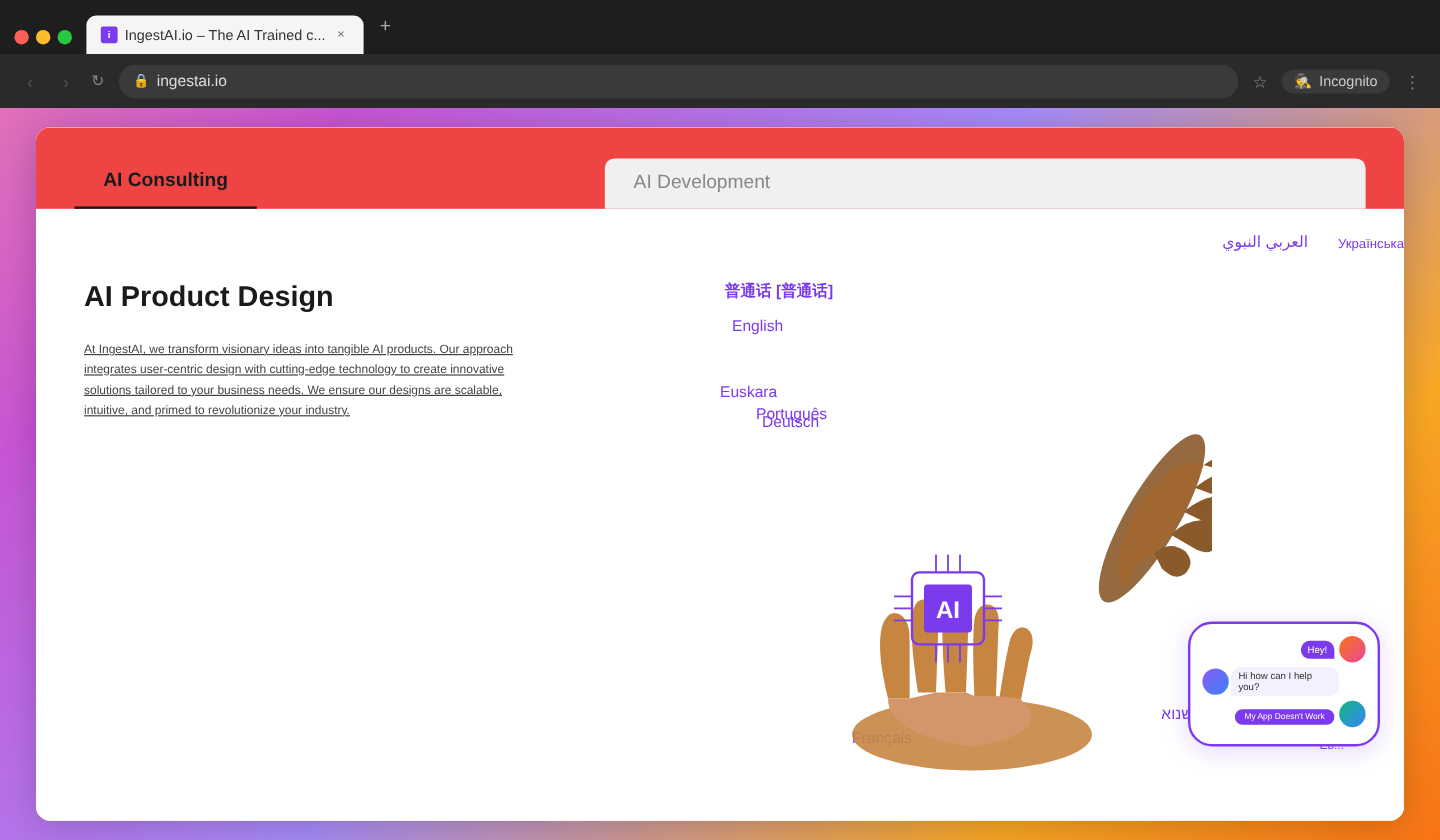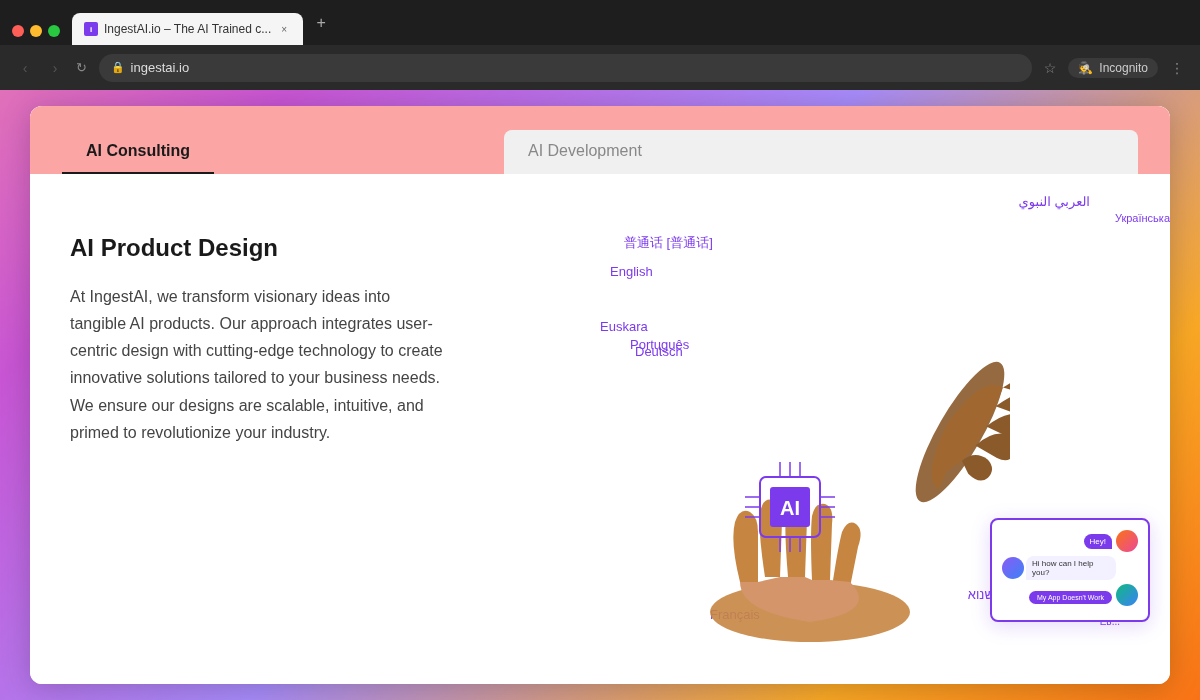--- a/index.html
+++ b/index.html
@@ -184,21 +184,22 @@
       background: white;
       position: relative;
       overflow: hidden;
     }
 
     
     .tabs-section {
       display: flex;
       padding: 24px 32px 0;
       gap: 0;
-      background: #fca5a5;
+      background: #ef4444;
+      align-items: flex-end;
     }
 
     .tab-consulting {
       padding: 12px 24px;
       font-size: 16px;
       font-weight: 700;
       color: #1a1a1a;
       border-bottom: 2px solid #1a1a1a;
       cursor: pointer;
     }
@@ -233,24 +234,25 @@
 
     .product-title {
       font-size: 24px;
       font-weight: 800;
       color: #1a1a1a;
       margin-bottom: 20px;
       line-height: 1.2;
     }
 
     .product-description {
-      font-size: 16px;
+      font-size: 10px;
       color: #444;
       line-height: 1.7;
       max-width: 380px;
+      text-decoration: underline;
     }
 
     
     .right-panel {
       width: 50%;
       position: relative;
       overflow: hidden;
     }
 
     .visual-container {
@@ -261,39 +263,39 @@
 
     
     .lang-label {
       position: absolute;
       font-size: 13px;
       color: #7c3aed;
       font-weight: 500;
     }
 
     .lang-arabic { top: 20px; right: 80px; }
-    .lang-ukrainian { top: 38px; right: 0px; font-size: 11px; }
-    .lang-chinese { top: 60px; left: 24px; }
+    .lang-ukrainian { top: 24px; right: 0px; font-size: 11px; }
+    .lang-chinese { top: 60px; left: 4px; font-weight: bold; }
     .lang-english { top: 90px; left: 10px; }
     .lang-portuguese { top: 115px; left: 30px; margin-top: 48px; }
     .lang-euskara { top: 145px; left: 0px; }
     .lang-deutsch { top: 170px; left: 35px; }
     .lang-hebrew { bottom: 80px; right: 130px; }
     .lang-french { bottom: 60px; left: 110px; }
     .lang-extra { bottom: 55px; right: 50px; font-size: 10px; }
 
     
     .chat-widget {
       position: absolute;
       right: 20px;
       bottom: 60px;
       width: 160px;
       background: white;
       border: 2px solid #7c3aed;
-      border-radius: 8px;
+      border-radius: 20px;
       padding: 10px;
       box-shadow: 0 4px 20px rgba(124,58,237,0.2);
     }
 
     .chat-avatar {
       width: 22px;
       height: 22px;
       border-radius: 50%;
       overflow: hidden;
       flex-shrink: 0;

